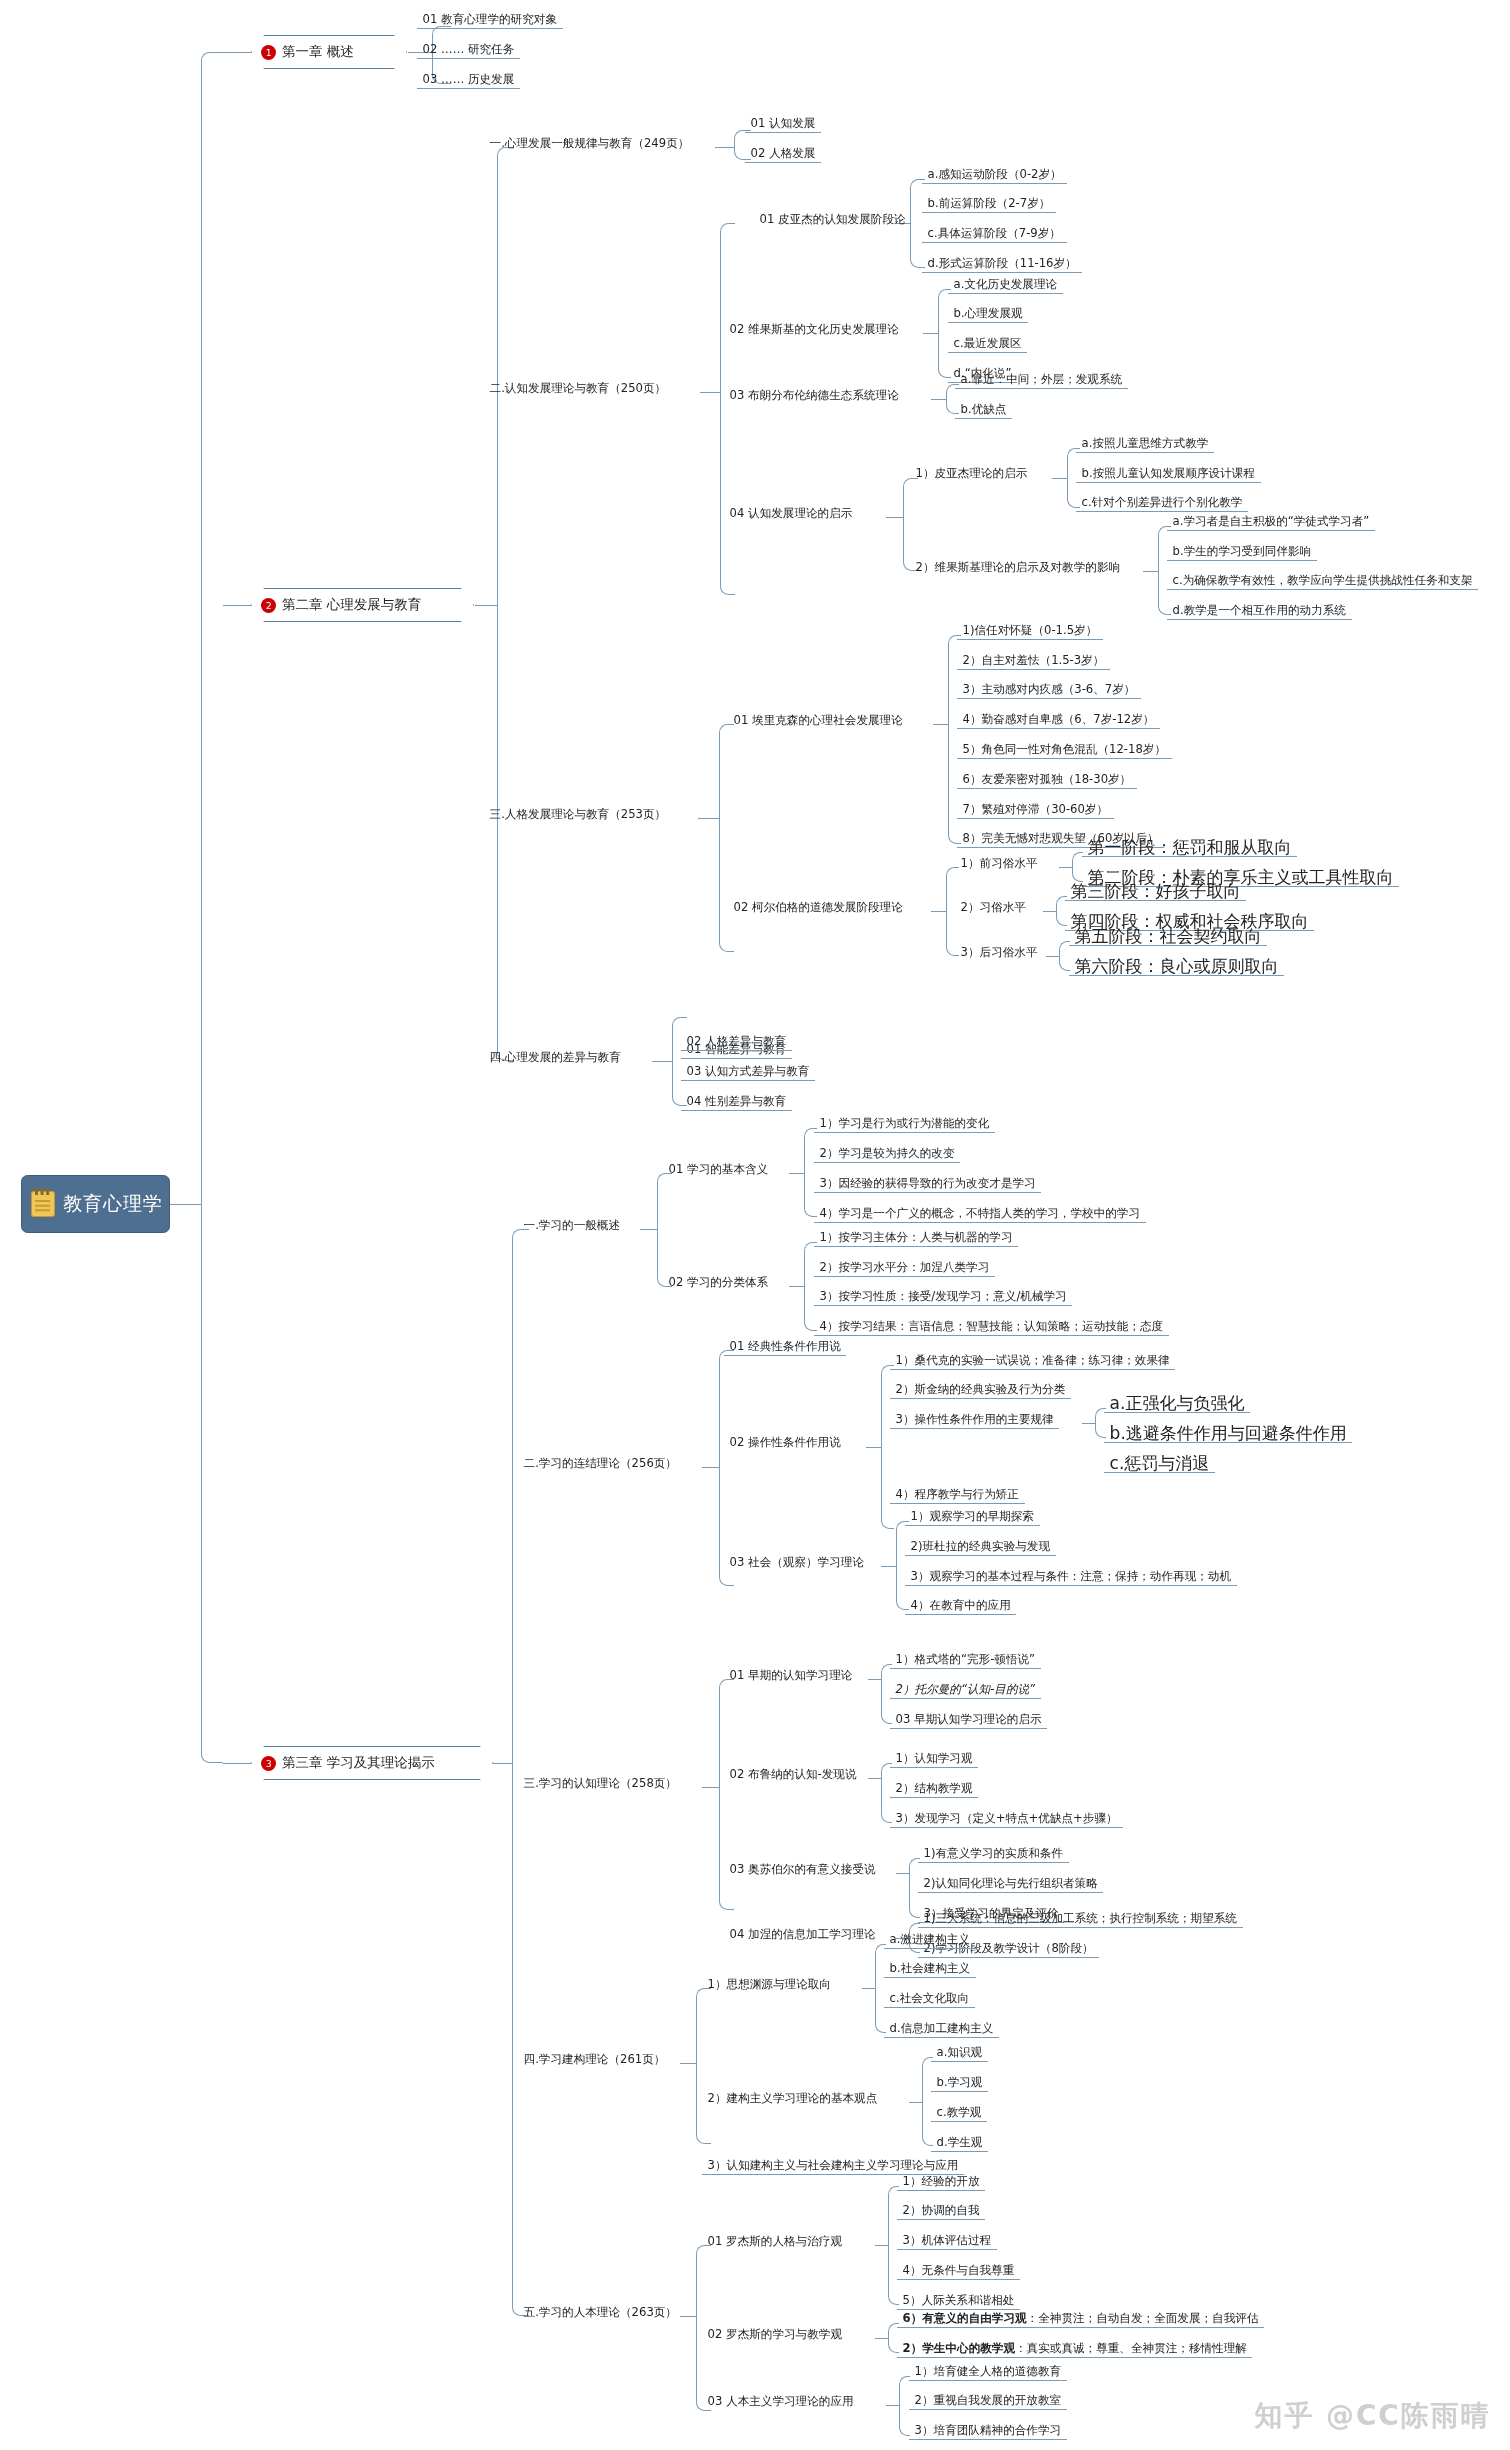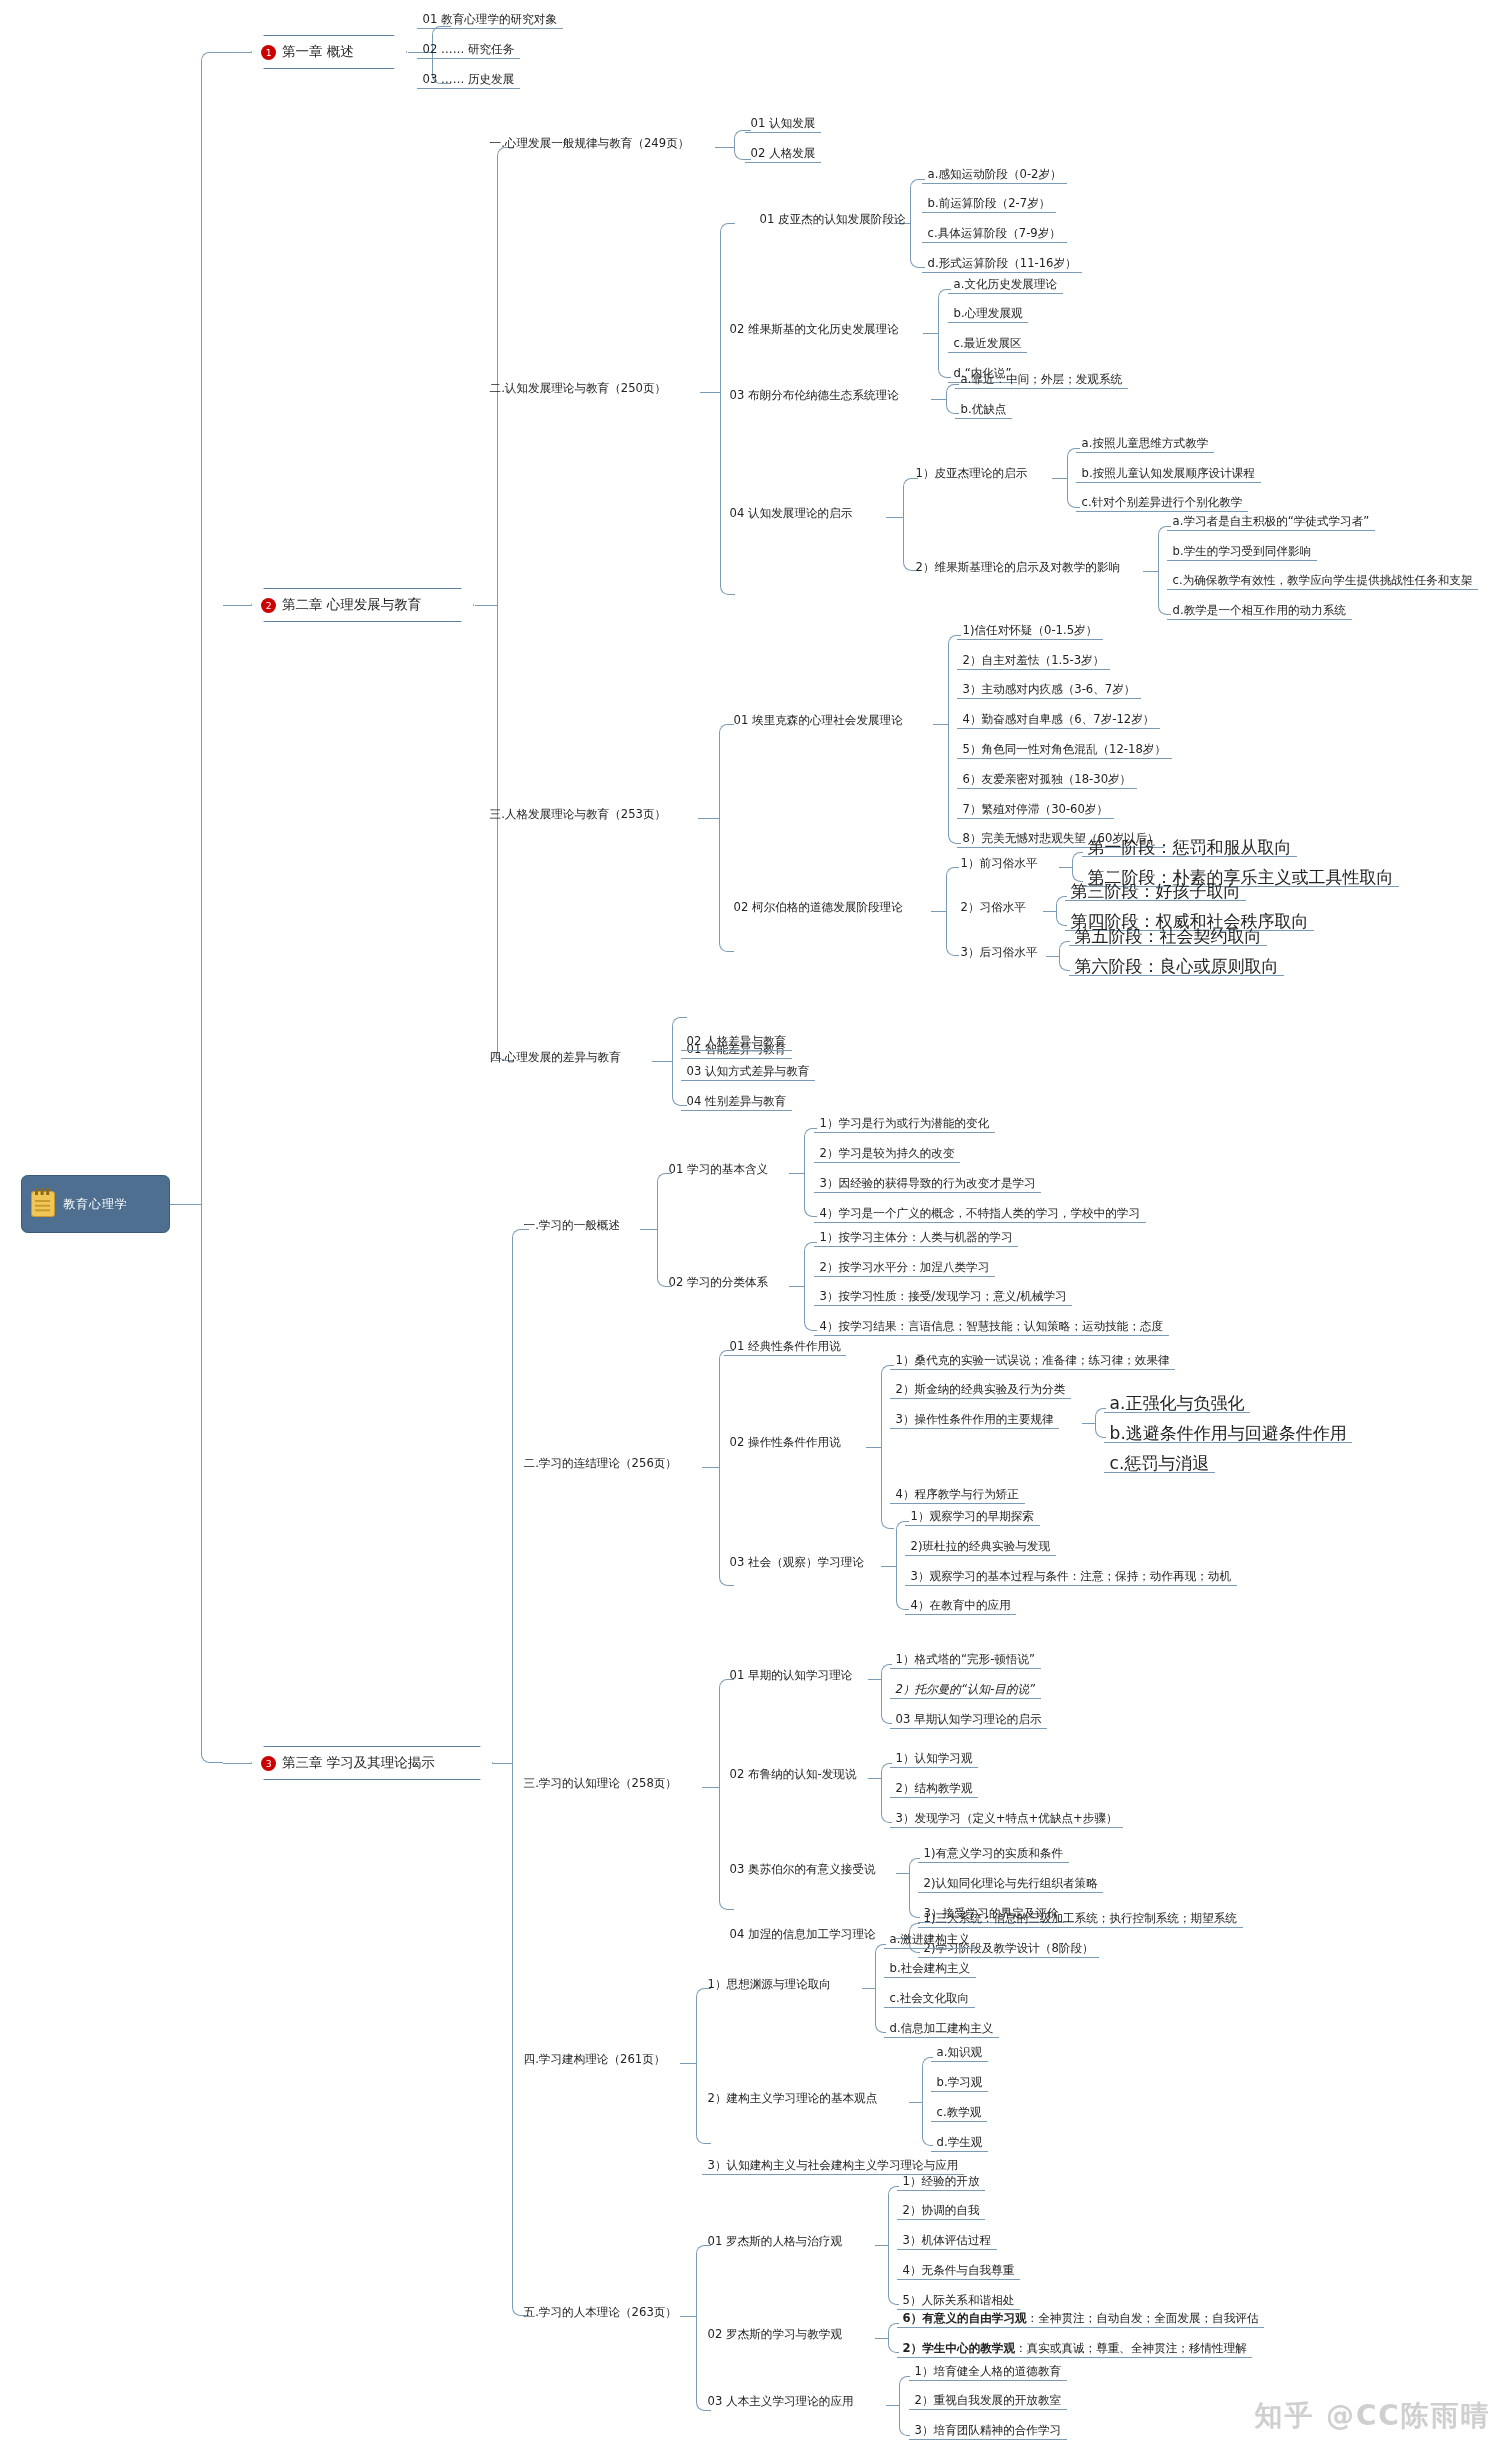--- a/index.html
+++ b/index.html
@@ -19,21 +19,21 @@
   .root-node {
     position: absolute;
     left: 20.5px; top: 1175px;
     width: 149px; height: 58px;
     background: #4e6f8f;
     border: 1.9px solid #3d5a77;
     border-radius: 6.5px;
     display: flex; align-items: center;
     padding-left: 9.3px;
     color: #ffffff;
-    font-size: 12px;
+    font-size: 19px;
     letter-spacing: 0.9px;
     z-index: 6;
   }
   .root-icon {
     width: 24px; height: 26px;
     background: #f0c659;
     border: 1.9px solid #c99a2e;
     border-radius: 2.8px;
     margin-right: 8.4px;
     position: relative;

